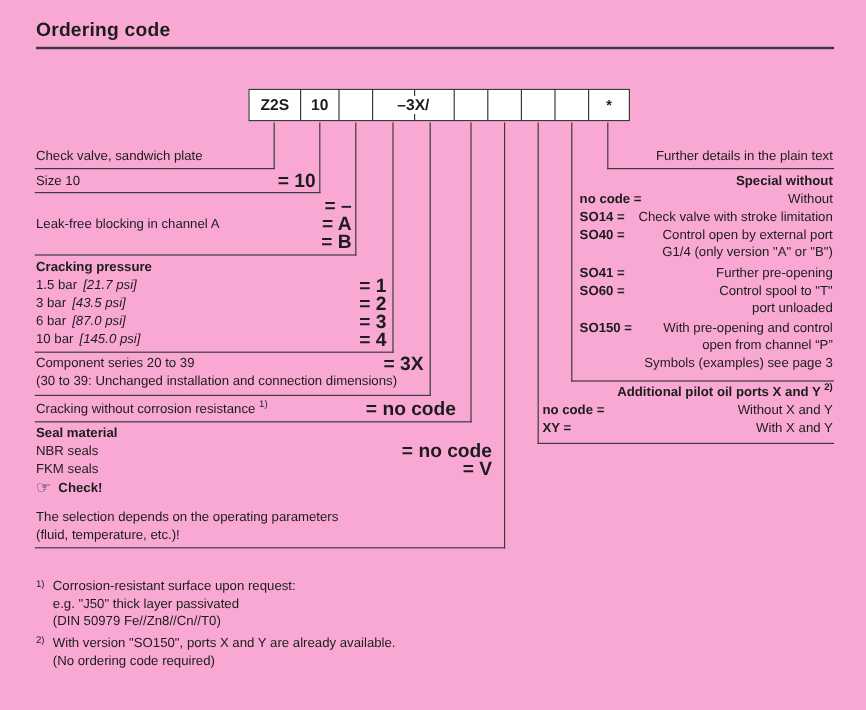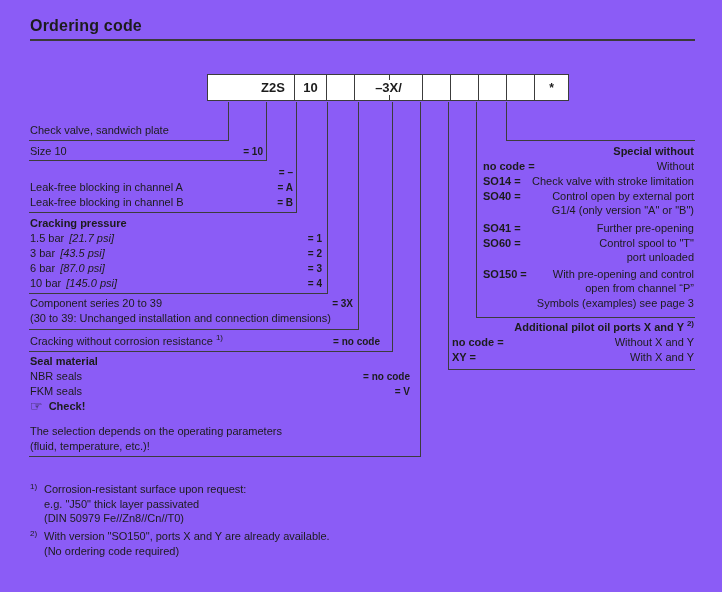--- a/index.html
+++ b/index.html
@@ -1,26 +1,26 @@
 <!DOCTYPE html>
 <html><head>
 <meta charset="utf-8">
 <style>
   html,body{margin:0;padding:0;background:#fff;}
-  .page{position:relative;width:722px;height:592px;background:#8b5cf6;overflow:hidden;
+  .page{position:relative;width:722px;height:592px;background:#f9a8d4;overflow:hidden;
         font-family:"Liberation Sans",sans-serif;color:#1c1c1c;}
   .t{position:absolute;font-size:11px;line-height:13px;white-space:nowrap;}
   .b{font-weight:bold;}
   .i{font-style:italic;}
-  .code{position:absolute;font-size:10px;line-height:13px;font-weight:bold;white-space:nowrap;}
+  .code{position:absolute;font-size:16px;line-height:13px;font-weight:bold;white-space:nowrap;}
   .hline{position:absolute;height:1px;background:#3c3c3c;}
   .vline{position:absolute;width:1px;background:#3c3c3c;}
   .title{position:absolute;left:30px;top:17px;font-size:16px;font-weight:bold;letter-spacing:.2px;}
   .title-rule{position:absolute;left:30px;top:39px;width:665px;height:2px;background:#3a3a3a;}
-  .boxrow{position:absolute;left:207px;top:74px;display:flex;border:1.5px solid #3c3c3c;background:#fff;padding-left:44px;}
+  .boxrow{position:absolute;left:207px;top:74px;display:flex;border:1.5px solid #3c3c3c;background:#fff;}
   .cell{height:25px;border-right:1.5px solid #3c3c3c;display:flex;align-items:center;justify-content:center;
         font-weight:bold;font-size:13px;box-sizing:border-box;position:relative;}
   .cell:last-child{border-right:none;}
   .tick{position:absolute;left:50%;width:1.5px;height:5px;background:#3c3c3c;}
   sup{font-size:8px;line-height:0;}
   .fnsup{position:absolute;font-size:8px;line-height:10px;}
 </style>
 </head>
 <body>
 
@@ -69,21 +69,20 @@
   <div class="hline" style="left:448px;top:369px;width:247px"></div>
 
   <div class="t" style="left:30px;top:124px">Check valve, sandwich plate</div>
 
   <div class="t" style="left:30px;top:145px">Size 10</div>
   <div class="code" style="right:459px;top:145px">= 10</div>
 
   <div class="code" style="right:429px;top:166px">= –</div>
   <div class="t" style="left:30px;top:181px">Leak-free blocking in channel A</div>
   <div class="code" style="right:429px;top:181px">= A</div>
-  <div class="t" style="left:30px;top:196px">Leak-free blocking in channel B</div>
   <div class="code" style="right:429px;top:196px">= B</div>
 
   <div class="t b" style="left:30px;top:217px">Cracking pressure</div>
 
   <div class="t" style="left:30px;top:232px">
     <span>1.5 bar</span>
     <span class="i" style="margin-left:2px">[21.7 psi]</span>
   </div>
   <div class="code" style="right:400px;top:232px">= 1</div>
   <div class="t" style="left:30px;top:247px">
@@ -118,20 +117,21 @@
   <div class="t" style="left:30px;top:385px">FKM seals</div>
   <div class="code" style="right:312px;top:385px">= V</div>
 
   <div class="t" style="left:30px;top:400px">
     <span style="font-size:14px;vertical-align:-1px">☞</span>
     <span class="b" style="margin-left:3px">Check!</span>
   </div>
   <div class="t" style="left:30px;top:425px">The selection depends on the operating parameters</div>
   <div class="t" style="left:30px;top:440px">(fluid, temperature, etc.)!</div>
 
+  <div class="t" style="right:28px;top:124px">Further details in the plain text</div>
   <div class="t b" style="right:28px;top:145px">Special without</div>
 
   <div class="t b" style="left:483px;top:160px">no code =</div>
   <div class="t" style="right:28px;top:160px">Without</div>
   <div class="t b" style="left:483px;top:175px">SO14 =</div>
   <div class="t" style="right:28px;top:175px">Check valve with stroke limitation</div>
   <div class="t b" style="left:483px;top:190px">SO40 =</div>
   <div class="t" style="right:28px;top:190px">Control open by external port</div>
   <div class="t" style="right:28px;top:204px">G1/4 (only version "A" or "B")</div>
   <div class="t b" style="left:483px;top:222px">SO41 =</div>

